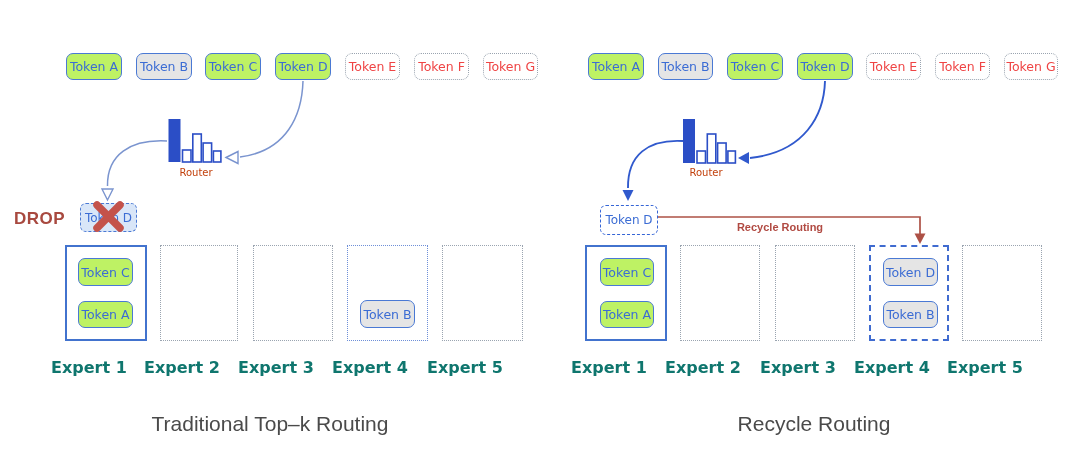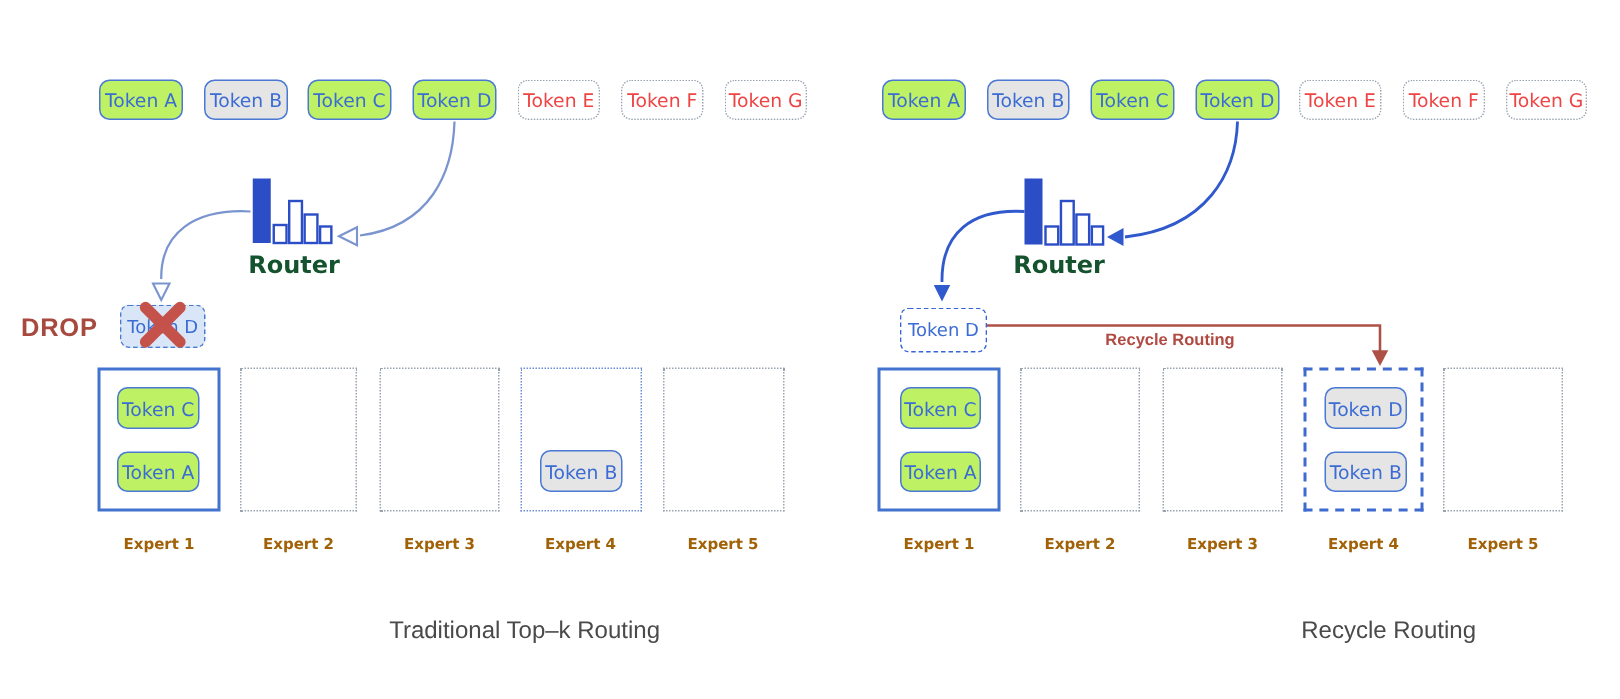--- a/index.html
+++ b/index.html
@@ -14,30 +14,30 @@
   }
   .t-filled { background:#bef264; border:1.8px solid #4a79d4; color:#3b6cd4; }
   .t-white  { background:#e5e5e5; border:1.8px solid #4a79d4; color:#3b6cd4; }
   .t-ghost  { background:#ffffff; border:1.6px dotted #9aa4b0; color:#ef4444; }
   .expert { position:absolute; height:96px; box-sizing:border-box; background:#fff; }
   .e-solid   { border:2px solid #4273ce; }
   .e-dotted  { border:1.6px dotted #9aa4b0; }
   .e-dotblue { border:1.6px dotted #6e8fd8; }
   .e-dashblue{ border:2.2px dashed #3f6bd0; }
   .expert-label {
-    position:absolute; width:110px; text-align:center;
-    font-size:10px; font-weight:bold; color:#a16207;
+    position:absolute; width:110px; 
+    font-size:16px; font-weight:bold; color:#0f766e;
   }
   .caption {
-    position:absolute; width:340px; text-align:right;
-    font-family:"Liberation Sans", sans-serif; font-size:16px; color:#4a4a4a;
+    position:absolute; width:340px; text-align:center;
+    font-family:"Liberation Sans", sans-serif; font-size:21px; color:#4a4a4a;
   }
   .router-label {
     position:absolute; width:90px; text-align:center;
-    font-size:16px; font-weight:bold; color:#14532d;
+    font-size:10px; font-weight:normal; color:#c2410c;
   }
   .drop-label {
     position:absolute; font-family:"Liberation Sans", sans-serif;
     font-size:17px; font-weight:bold; color:#a8493f; letter-spacing:0.5px;
   }
   .drop-box {
     position:absolute; border-radius:6px; box-sizing:border-box;
     display:flex; align-items:center; justify-content:center;
     font-size:12px; white-space:nowrap;
   }

